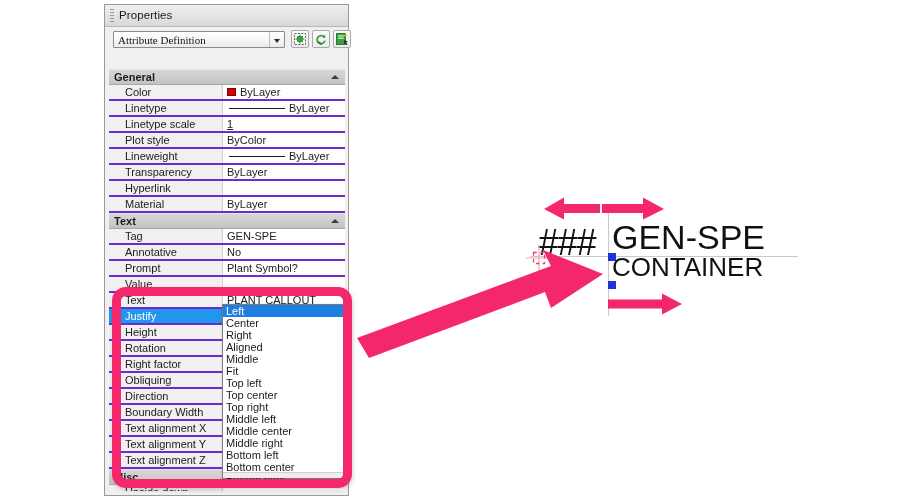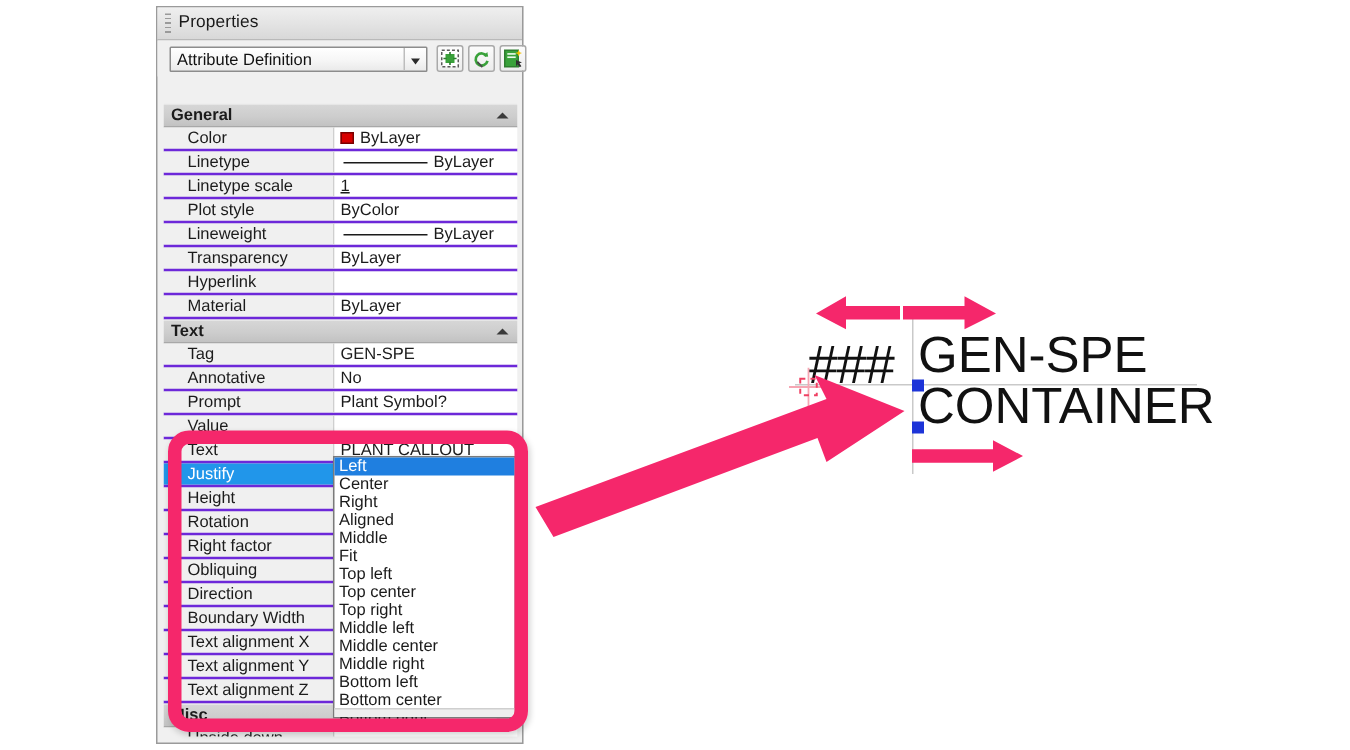--- a/index.html
+++ b/index.html
@@ -26,21 +26,21 @@
     background:repeating-linear-gradient(to bottom,#9a9a9a 0px,#9a9a9a 1px,transparent 1px,transparent 3px);
   }
   #title-text{
     position:absolute;left:14px;top:4px;font-size:11.5px;color:#1a1a1a;letter-spacing:.1px;
   }
 
   #toolrow{position:absolute;left:0;top:22px;width:100%;height:24px;background:#f0f0f0;}
   #combo{
     position:absolute;left:8px;top:4px;width:172px;height:17px;
     background:linear-gradient(to bottom,#ffffff 0%,#f6f6f6 55%,#eaeaea 100%);
-    border:1px solid #8c8c8c;box-sizing:border-box;border-radius:1px;
+    border:1px solid #8c8c8c;box-sizing:border-box;border-radius:1px;font-family:Liberation Serif, serif;
   }
   #combo .txt{position:absolute;left:4px;top:2px;font-size:11px;color:#111;}
   #combo .arrowbox{
     position:absolute;right:0;top:0;width:15px;height:100%;
     border-left:1px solid #bdbdbd;box-sizing:border-box;
   }
   .caret-dn{
     position:absolute;left:50%;top:50%;margin-left:-3px;margin-top:-1px;
     width:0;height:0;border-left:3px solid transparent;border-right:3px solid transparent;
     border-top:4px solid #2b2b2b;
@@ -113,21 +113,21 @@
   
   #draw{position:absolute;left:500px;top:170px;width:400px;height:180px;}
   .guide-v{position:absolute;background:#c9c9c9;width:1px;}
   .guide-h{position:absolute;background:#c9c9c9;height:1px;}
   .dtext{
     position:absolute;font-family:"Liberation Sans","DejaVu Sans",sans-serif;
     color:#111;white-space:nowrap;
   }
   #t-hash{left:38px;top:52px;font-size:36px;font-weight:300;letter-spacing:-1px;font-style:italic;}
   #t-gen{left:112px;top:48px;font-size:34px;font-weight:300;letter-spacing:0px;}
-  #t-con{left:112px;top:82px;font-size:34px;font-weight:300;letter-spacing:0px;}
+  #t-con{left:112px;top:82px;font-size:26px;font-weight:300;letter-spacing:0px;}
   .grip-sq{position:absolute;width:8px;height:8px;background:#1d34d8;}
   #crosshair{position:absolute;left:26px;top:75px;width:26px;height:26px;}
 
   
   .arrowsvg{position:absolute;z-index:50;overflow:visible;}
 </style>
 </head>
 <body>
 
 <div id="palette">

